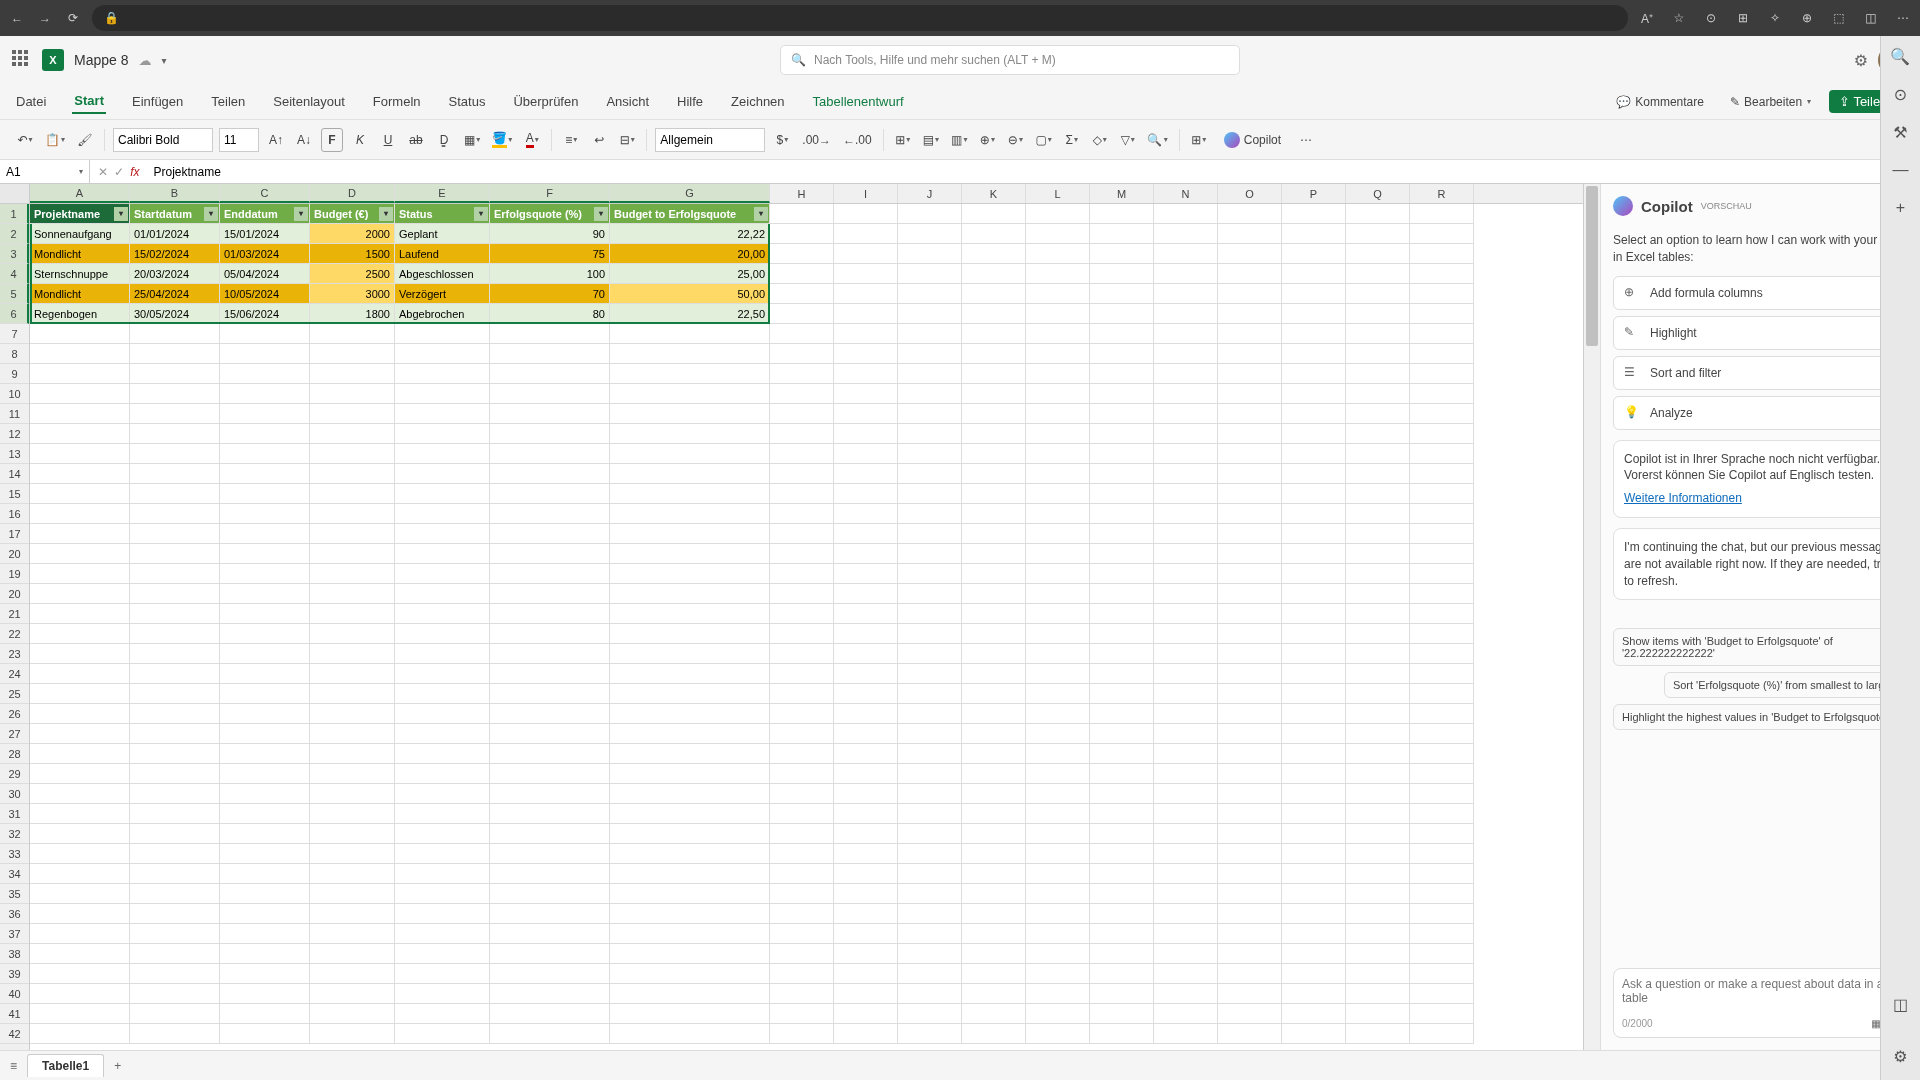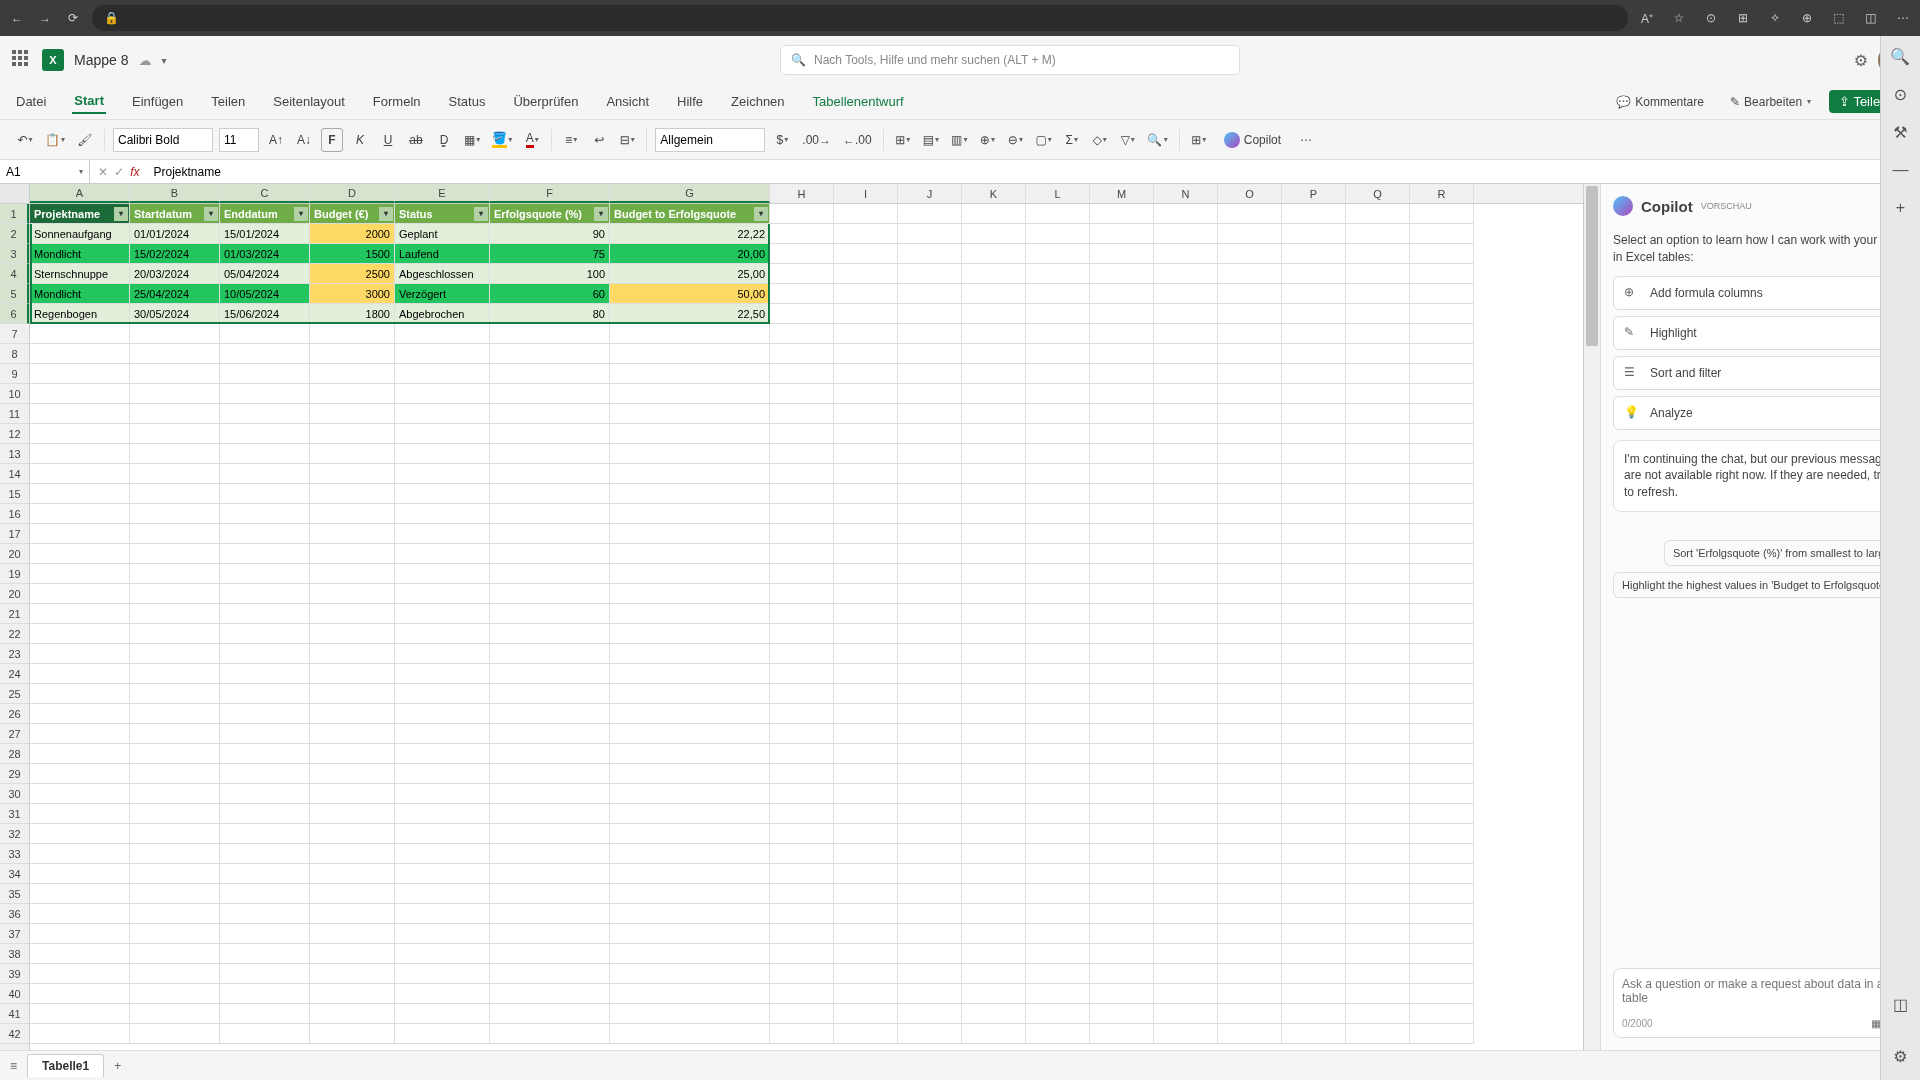--- a/index.html
+++ b/index.html
@@ -69,21 +69,21 @@
 .col-headers { height: 20px; display: flex; background: #f0f0f0; border-bottom: 1px solid #ccc; }
 .col-header { border-right: 1px solid #ddd; font-size: 11px; color: #444; display: flex; align-items: center; justify-content: center; }
 .col-header.sel { background: #d5e3cf; border-bottom: 2px solid #107c41; }
 .grid-body { position: relative; }
 .row { display: flex; height: 20px; }
 .cell { border-right: 1px solid #ddd; border-bottom: 1px solid #ddd; font-size: 11px; padding: 0 4px; display: flex; align-items: center; overflow: hidden; white-space: nowrap; background: #fff; }
 .cell.hr { background: #70ad47; color: #fff; font-weight: bold; position: relative; }
 .cell.hr.active { background: #1e6b3a; }
 .cell.hr .fbtn { position: absolute; right: 1px; width: 14px; height: 14px; background: #b3d1a7; display: flex; align-items: center; justify-content: center; font-size: 8px; color: #333; }
 .cell.r1 { background: #e2efda; }
-.cell.r2 { background: #22c55e; }
+.cell.r2 { background: #eab308; }
 .cell.y { background: #ffd966; }
 .cell.num { justify-content: flex-end; }
 .selection-border { position: absolute; border: 2px solid #107c41; pointer-events: none; }
 
 
 .vscroll { width: 17px; background: #f0f0f0; border-left: 1px solid #ccc; position: relative; }
 .vscroll-thumb { position: absolute; top: 2px; left: 2px; right: 2px; height: 160px; background: #c0c0c0; border-radius: 2px; }
 
 
 .copilot-panel { width: 320px; background: #fbfbfb; border-left: 1px solid #ddd; display: flex; flex-direction: column; padding: 12px; font-size: 12px; color: #444; gap: 10px; }
@@ -421,21 +421,21 @@
               <div class="cell" style="width: 64px;"></div>
               <div class="cell" style="width: 64px;"></div>
               <div class="cell" style="width: 64px;"></div>
             </div>
             <div class="row">
               <div class="cell r2" style="width: 100px;">Mondlicht</div>
               <div class="cell r2" style="width: 90px;">25/04/2024</div>
               <div class="cell r2" style="width: 90px;">10/05/2024</div>
               <div class="cell num y" style="width: 85px;">3000</div>
               <div class="cell r2" style="width: 95px;">Verzögert</div>
-              <div class="cell r2 num" style="width: 120px;">60</div>
+              <div class="cell r2 num" style="width: 120px;">70</div>
               <div class="cell num y" style="width: 160px;">50,00</div>
               <div class="cell" style="width: 64px;"></div>
               <div class="cell" style="width: 64px;"></div>
               <div class="cell" style="width: 64px;"></div>
               <div class="cell" style="width: 64px;"></div>
               <div class="cell" style="width: 64px;"></div>
               <div class="cell" style="width: 64px;"></div>
               <div class="cell" style="width: 64px;"></div>
               <div class="cell" style="width: 64px;"></div>
               <div class="cell" style="width: 64px;"></div>
@@ -1211,30 +1211,35 @@
       <div class="copilot-opt">
         <span class="oicon">☰</span>
         <span>Sort and filter</span>
       </div>
       <div class="copilot-opt">
         <span class="oicon">💡</span>
         <span>Analyze</span>
       </div>
     </div>
 
+    <div class="copilot-message">
+      <span>Copilot ist in Ihrer Sprache noch nicht verfügbar. Vorerst können Sie Copilot auf Englisch testen.</span><br>
+      <span class="copilot-link">Weitere Informationen</span>
+    </div>
 
     <div>
       <div class="copilot-message">I'm continuing the chat, but our previous messages are not available right now. If they are needed, try to refresh.</div>
       <div class="copilot-msg-actions">
         <span>⎘</span>
         <span>↻</span>
       </div>
     </div>
 
     <div class="copilot-chip-row">
+      <div class="copilot-chip">Show items with 'Budget to Erfolgsquote' of '22.222222222222'</div>
       <div class="copilot-chip right">Sort 'Erfolgsquote (%)' from smallest to largest</div>
       <div class="copilot-chip">Highlight the highest values in 'Budget to Erfolgsquote'</div>
       <div class="copilot-refresh">↻</div>
     </div>
 
     <div class="copilot-input-area">
       <textarea class="copilot-input" placeholder="Ask a question or make a request about data in a table" style=""></textarea>
       <div class="copilot-input-bottom">
         <span>0/2000</span>
         <div class="copilot-send-btns">

